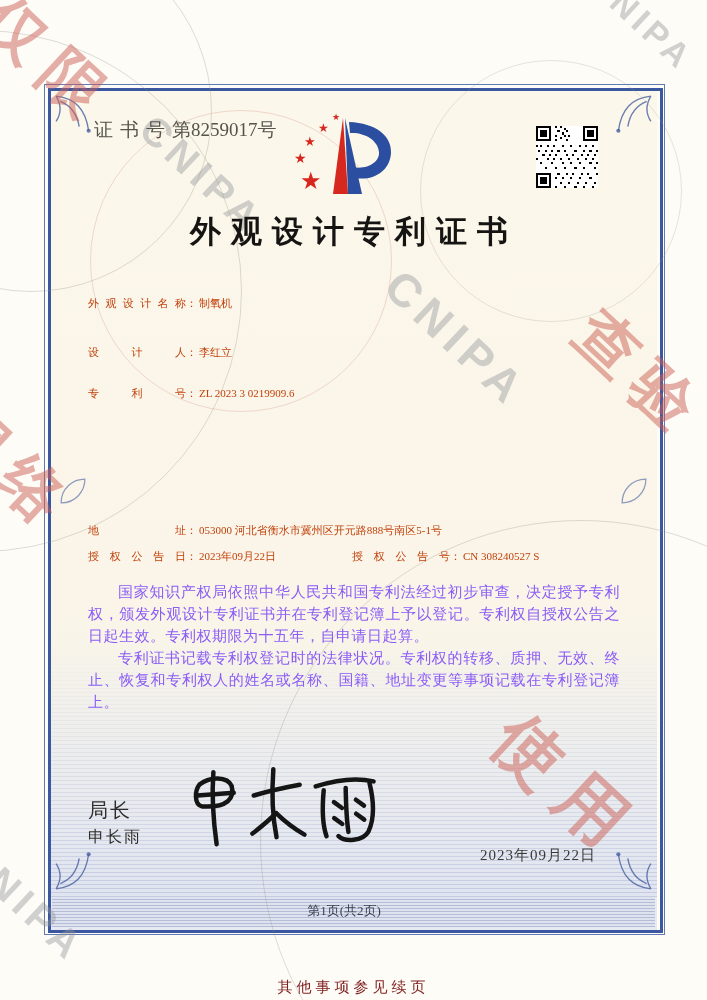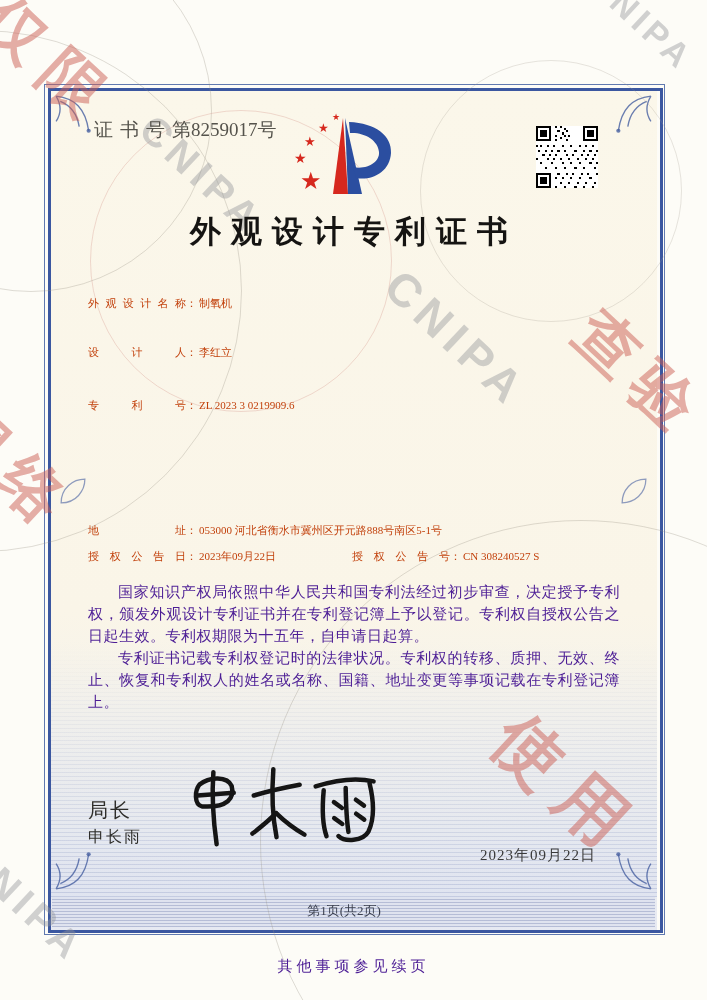--- a/index.html
+++ b/index.html
@@ -56,33 +56,33 @@
   .content{position:absolute;inset:0;z-index:3;}
   .cert-no{position:absolute;left:94px;top:117px;font-size:19px;color:#55534c;}
   .cert-no .pfx{letter-spacing:7px;}
   .logo{position:absolute;left:296px;top:113px;width:104px;height:90px;}
   .qr{position:absolute;left:536px;top:126px;width:62px;height:62px;background:#fff;}
   .title{position:absolute;left:48px;top:211px;width:612px;text-align:center;
          font-size:31px;font-weight:bold;letter-spacing:10px;color:#151412;}
   .field{position:absolute;left:88px;font-size:11px;color:#c2410c;white-space:nowrap;}
   .flabel{display:inline-block;width:98px;text-align:justify;text-align-last:justify;vertical-align:bottom;}
   .fcolon{display:inline-block;margin-right:2px;}
-  .f1{top:296px;} .f2{top:345px;} .f3{top:398px;} .f4{top:427px;}
+  .f1{top:296px;} .f2{top:345px;} .f3{top:386px;} .f4{top:427px;}
   .f5{top:466px;} .f6{top:513px;margin-top:10px;} .f7{top:549px;} .f8{top:549px;left:352px;}
   .para{position:absolute;left:88px;width:532px;font-size:15px;line-height:22px;
-        color:#4c1d95;text-indent:2em;text-align:justify;letter-spacing:0.5px;margin:0;}
+        color:#8b5cf6;text-indent:2em;text-align:justify;letter-spacing:0.5px;margin:0;}
   .p1{top:581px;} .p2{top:647px;}
   .sig-role{position:absolute;left:88px;top:797px;font-size:20px;color:#2e2d2a;letter-spacing:2px;}
   .sig-name{position:absolute;left:88px;top:827px;font-size:16px;color:#2e2d2a;letter-spacing:2px;}
   .signature{position:absolute;left:188px;top:766px;width:190px;height:82px;transform:rotate(-1deg);}
   .date{position:absolute;left:480px;top:846px;font-size:15px;color:#3a3a3a;letter-spacing:1px;}
   .page-info{position:absolute;left:44px;top:902px;width:600px;text-align:center;
              font-size:13px;color:#3a3f4e;z-index:3;}
-  .footer-note{position:absolute;left:44px;top:957px;width:619px;text-align:center;
-             font-size:15px;letter-spacing:4px;color:#4c1d95;z-index:3;}
+  .footer-note{position:absolute;left:44px;top:978px;width:619px;text-align:center;
+             font-size:15px;letter-spacing:4px;color:#7f1d1d;z-index:3;}
   .star{position:absolute;color:#d6281e;font-family:"DejaVu Sans",sans-serif;line-height:1;}
 </style>
 </head>
 <body>
 
 <div class="page">
 
   <div class="paper"></div>
   <div class="lower-tint"></div>
   <div class="guilloche"></div>

